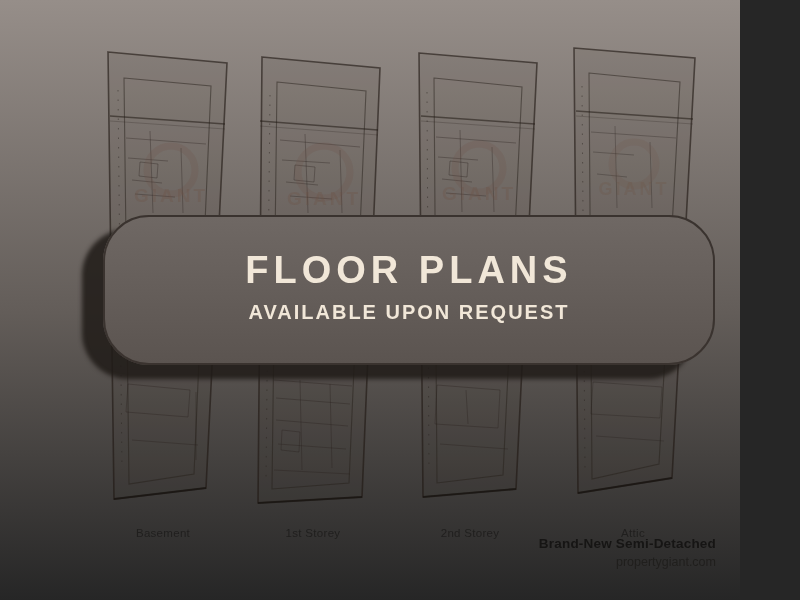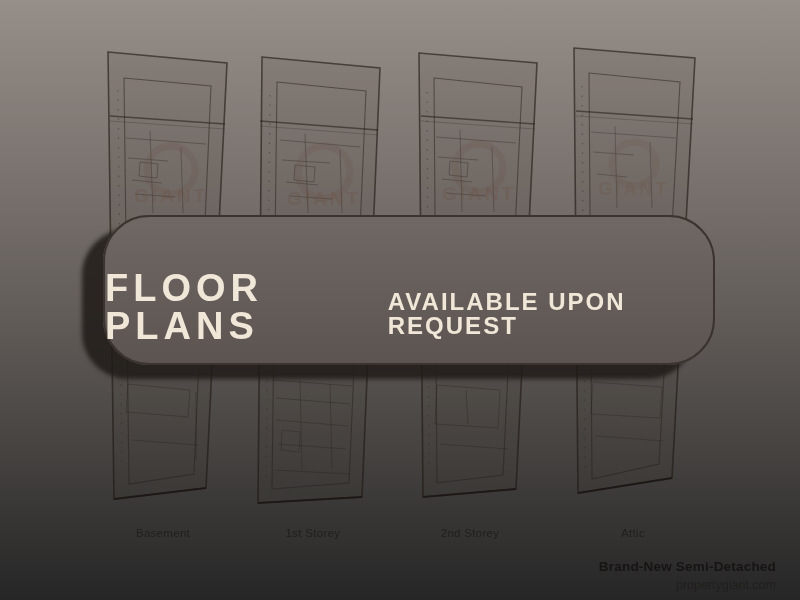--- a/index.html
+++ b/index.html
@@ -2,66 +2,66 @@
 <html style="--bg-top: #968e89; --bg-mid: #635d59; --bg-bottom: #262626; --card-top: #6f6864; --card-bottom: #5b5450; --card-border: #3a332f; --cream: #f1e7d8; --muted: #8f8883; --label: #201f1e; --footer-bold: #161514; --footer: #201f1d;"><head>
 <meta charset="utf-8">
 <style>
   html,body{margin:0;padding:0;}
   body{
     width:800px;height:600px;overflow:hidden;
     font-family:"Liberation Sans", sans-serif;
     background:#262626;
   }
   .stage{
-    position:relative;width:800px;height:600px;overflow:hidden;
+    position:relative;width:740px;height:600px;overflow:hidden;
     background:linear-gradient(180deg,
       var(--bg-top,#968e89) 0%,
       var(--bg-mid,#635d59) 52%,
       var(--bg-bottom,#262626) 100%);
   }
   .plans-svg{position:absolute;left:0;top:0;width:800px;height:600px;display:block;}
 
   
   .card{
     position:absolute;left:103px;top:215px;width:612px;height:150px;
     box-sizing:border-box;
     border-radius:46px;
     background:linear-gradient(180deg,var(--card-top,#6f6864),var(--card-bottom,#5b5450));
     border:2px solid var(--card-border,#3a332f);
     box-shadow:-21px 14px 4px rgba(32,27,24,0.85);
-    display:flex;flex-direction:row;align-items:center;
+    display:flex;flex-direction:column;align-items:center;
     padding-top:34px;
   }
   .card-title{
     color:var(--cream,#f1e7d8);
     font-size:38px;font-weight:bold;letter-spacing:5px;line-height:1;
   }
   .card-subtitle{
     margin-top:13px;
     color:var(--cream,#f1e7d8);
-    font-size:24px;font-weight:bold;letter-spacing:2px;line-height:1;
+    font-size:20px;font-weight:bold;letter-spacing:2px;line-height:1;
   }
   .card-agent{
     margin-top:5px;
     color:var(--muted,#8f8883);
     font-size:20px;font-weight:normal;letter-spacing:19px;word-spacing:26px;line-height:1;
   }
 
   .plan-label{
     position:absolute;top:527px;transform:translateX(-50%);
     color:var(--label,#201f1e);font-size:11.5px;letter-spacing:0.3px;
     white-space:nowrap;
   }
   .plan-label.l1{left:163px;}
   .plan-label.l2{left:313px;}
   .plan-label.l3{left:470px;}
   .plan-label.l4{left:633px;}
 
   .footer{
-    position:absolute;right:24px;bottom:6px;text-align:right;line-height:1.35;
+    position:absolute;right:24px;bottom:29px;text-align:right;line-height:1.35;
   }
   .footer-line1{
     color:var(--footer-bold,#161514);font-size:13.5px;font-weight:bold;letter-spacing:.2px;
   }
   .footer-line2{
     color:var(--footer,#201f1d);font-size:12.5px;margin-top:1px;
   }
 
   .wm-text{
     font-family:"Liberation Sans", sans-serif;

